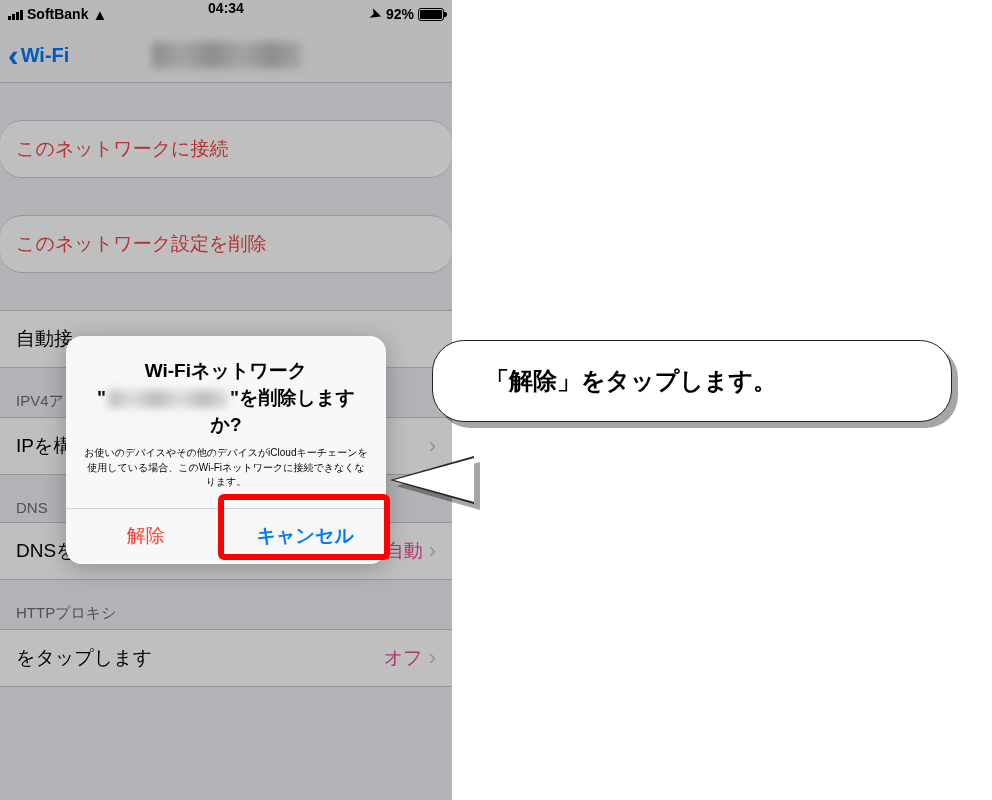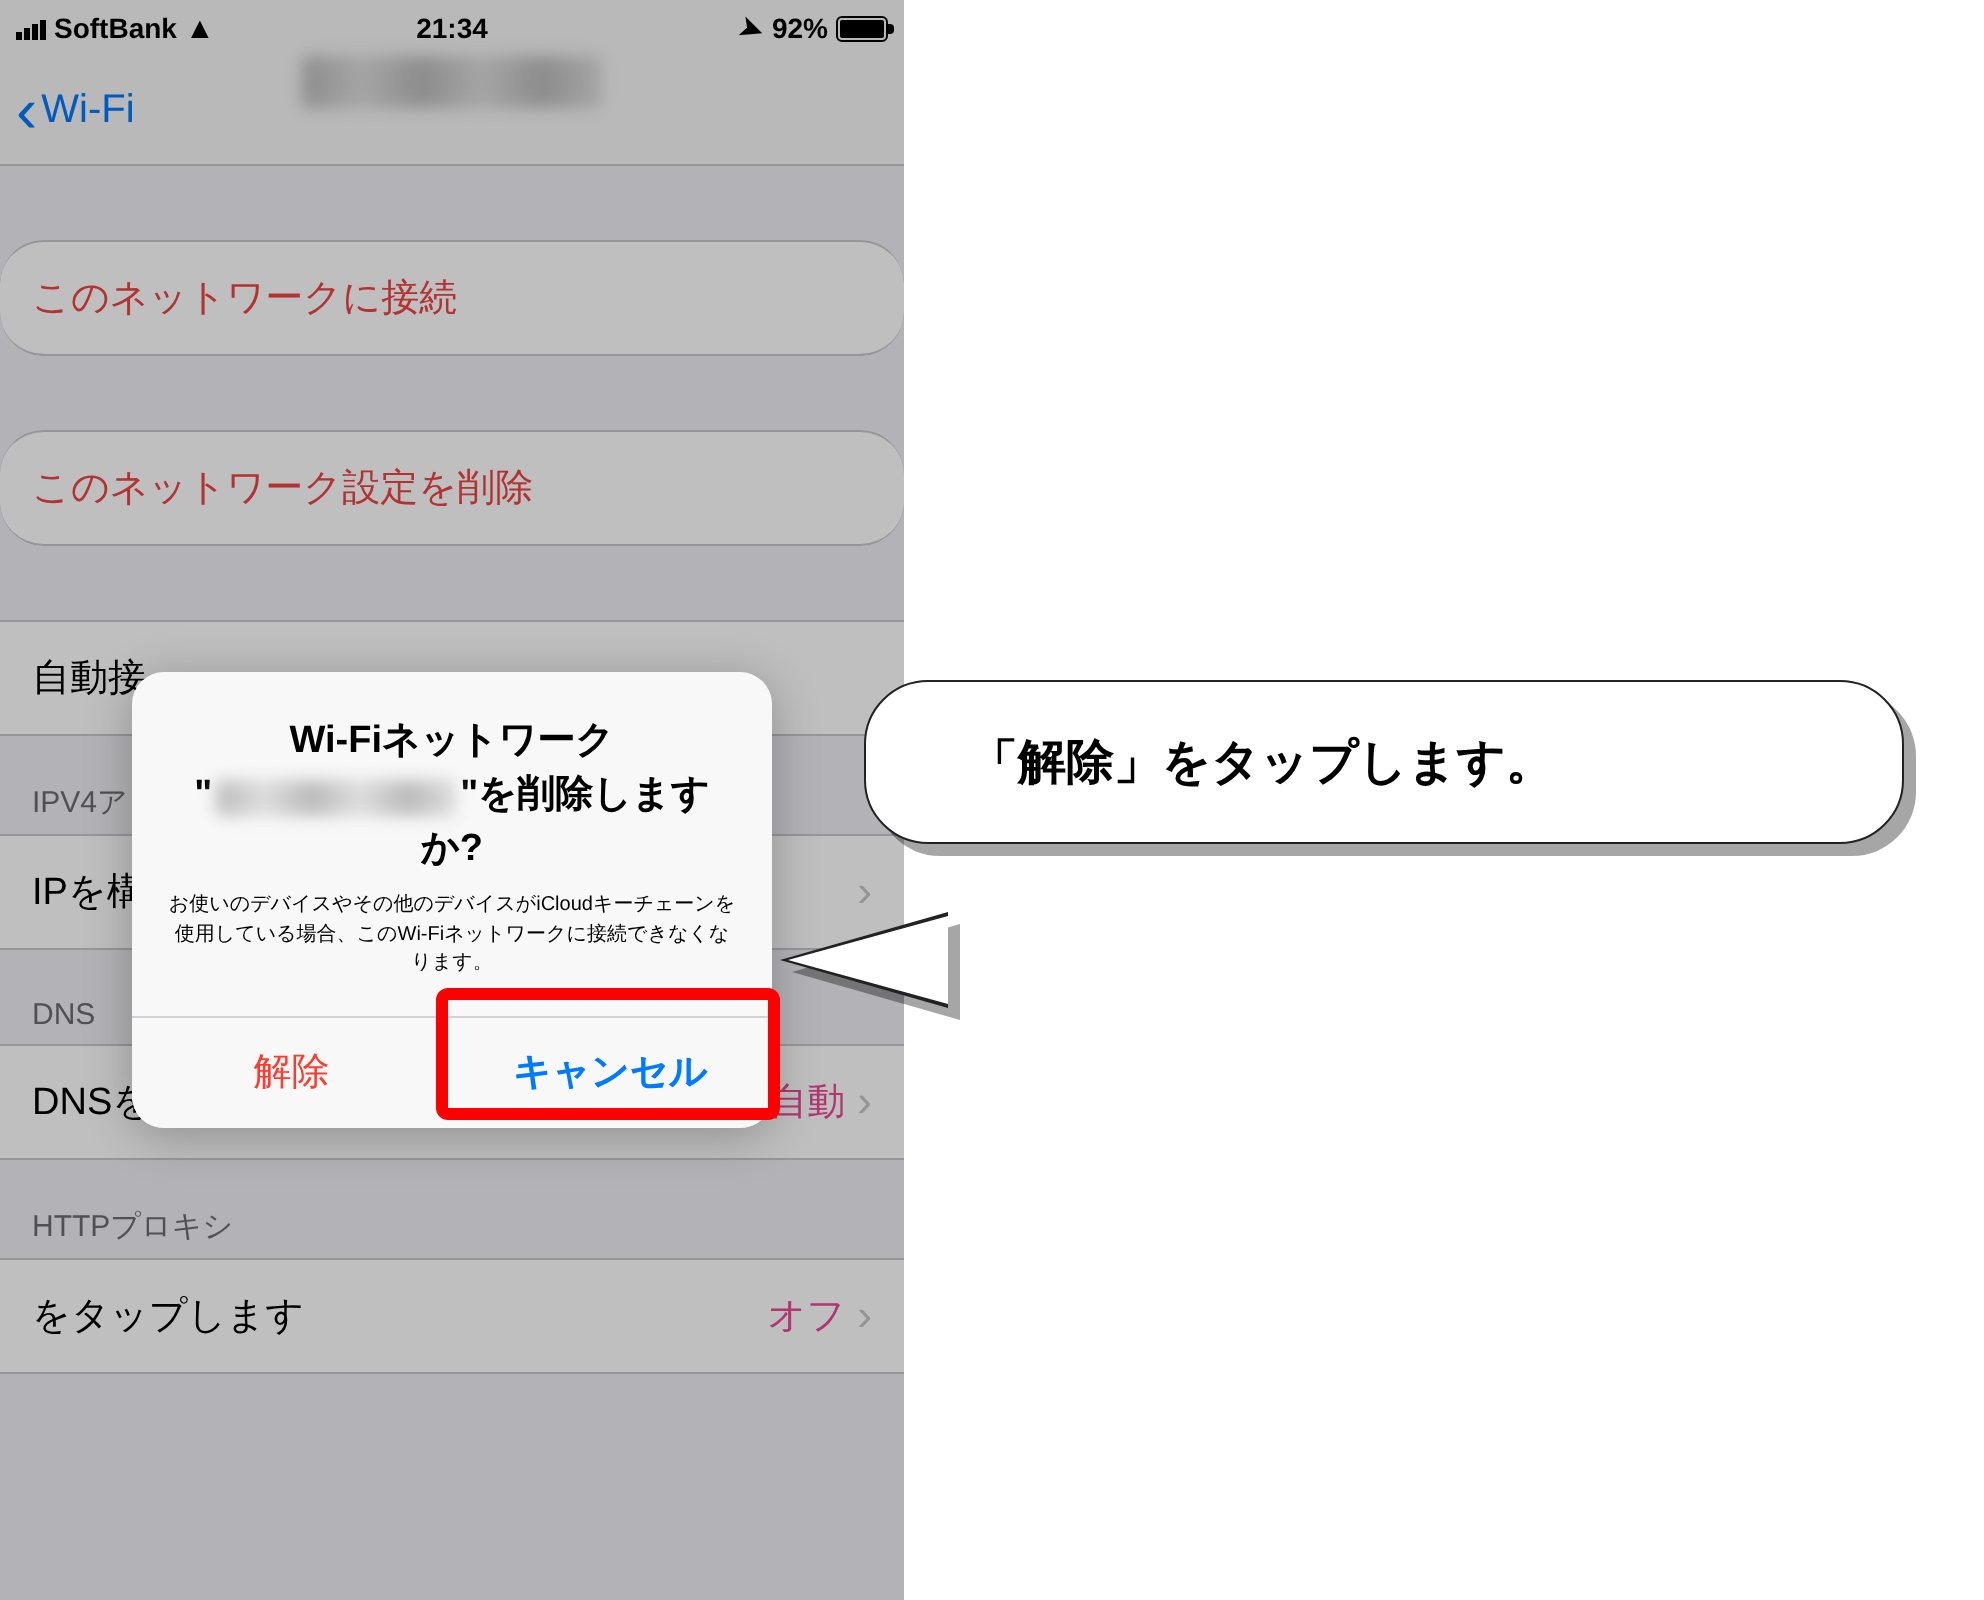--- a/index.html
+++ b/index.html
@@ -21,37 +21,38 @@
   }
   .dim {
     position: absolute;
     inset: 0;
     background: rgba(0,0,0,0.25);
     z-index: 5;
     pointer-events: none;
   }
   .statusbar {
     display: flex;
-    align-items: center;
     height: 28px;
     padding: 0 8px;
     font-size: 14px;
     font-weight: 600;
     color: #000;
     background: #f7f7f7;
   }
   .sb-left, .sb-right { flex: 1; display: flex; align-items: center; gap: 4px; }
   .sb-center { flex: 1; text-align: center; }
   .sb-right { justify-content: flex-end; }
   .navbar {
     display: flex;
+    align-items: center;
     height: 55px;
     background: #f7f7f7;
     border-bottom: 1px solid #c8c7cc;
     padding: 0 8px;
+    font-weight: bold;
   }
   .back {
     display: flex;
     align-items: center;
     color: #007aff;
     font-size: 20px;
   }
   .back-arrow {
     font-size: 32px;
     line-height: 0;
@@ -235,21 +236,21 @@
     <div class="sb-left">
       <span class="bars">
           <span></span>
           <span></span>
           <span></span>
           <span></span>
         </span>
       <span>SoftBank</span>
       <span style="font-size:15px;">▲</span>
     </div>
-    <div class="sb-center">21:34</div>
+    <div class="sb-center">04:34</div>
     <div class="sb-right">
       <span style="transform:rotate(20deg);">➤</span>
       <span>92%</span>
       <span class="battery">
           <span class="fill"></span>
         </span>
     </div>
   </div>
 
   <div class="navbar">

